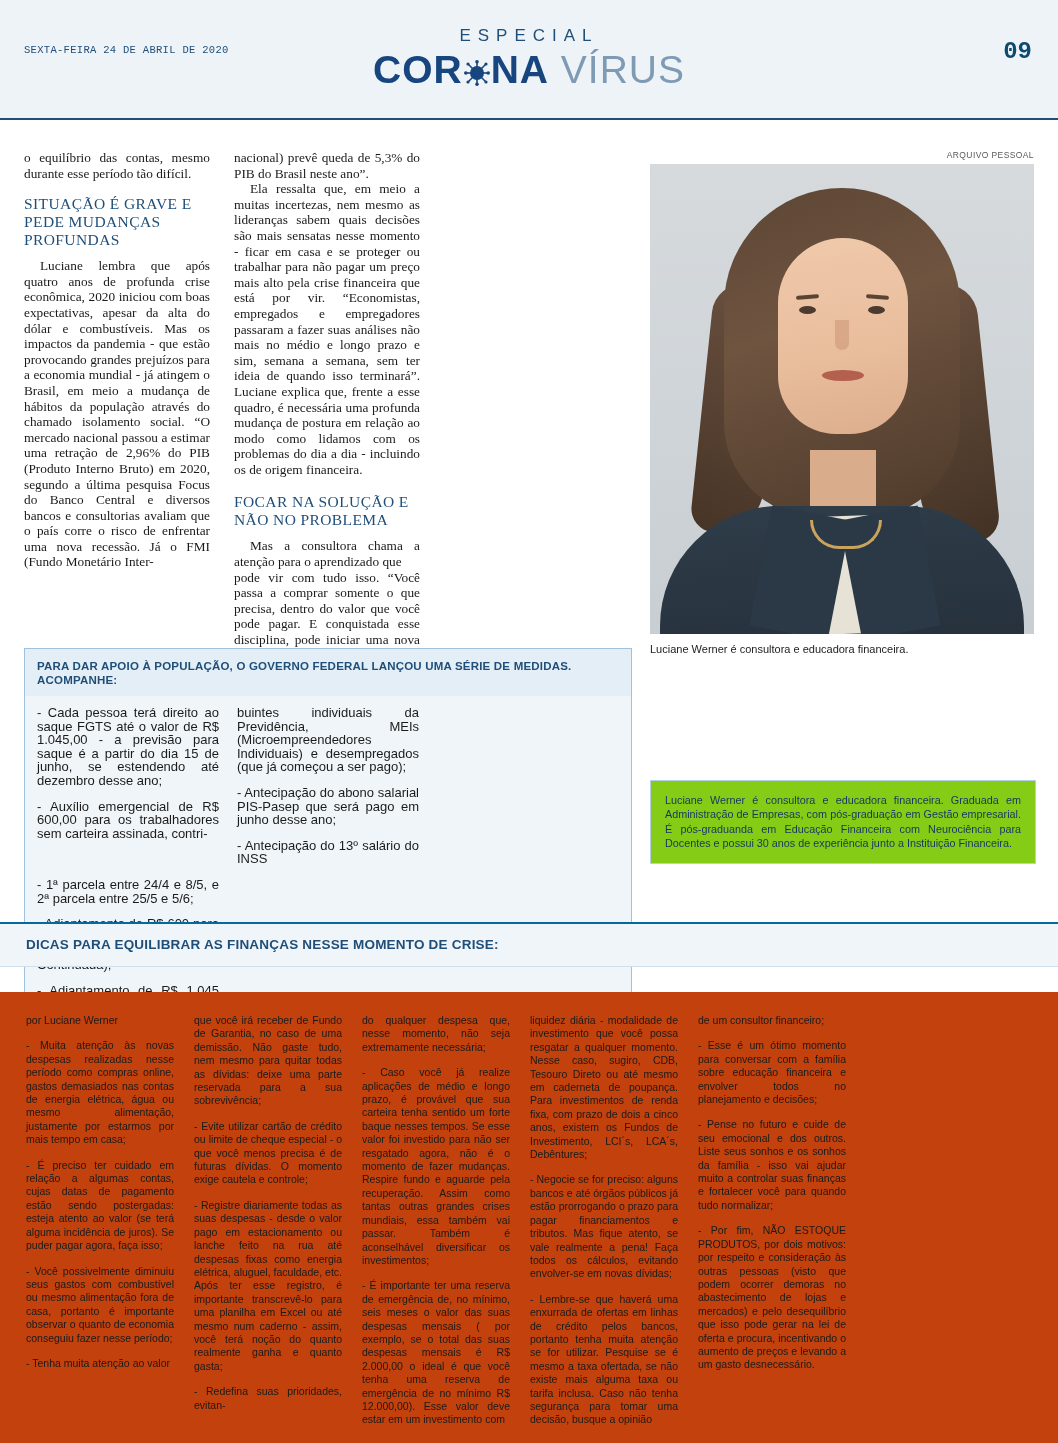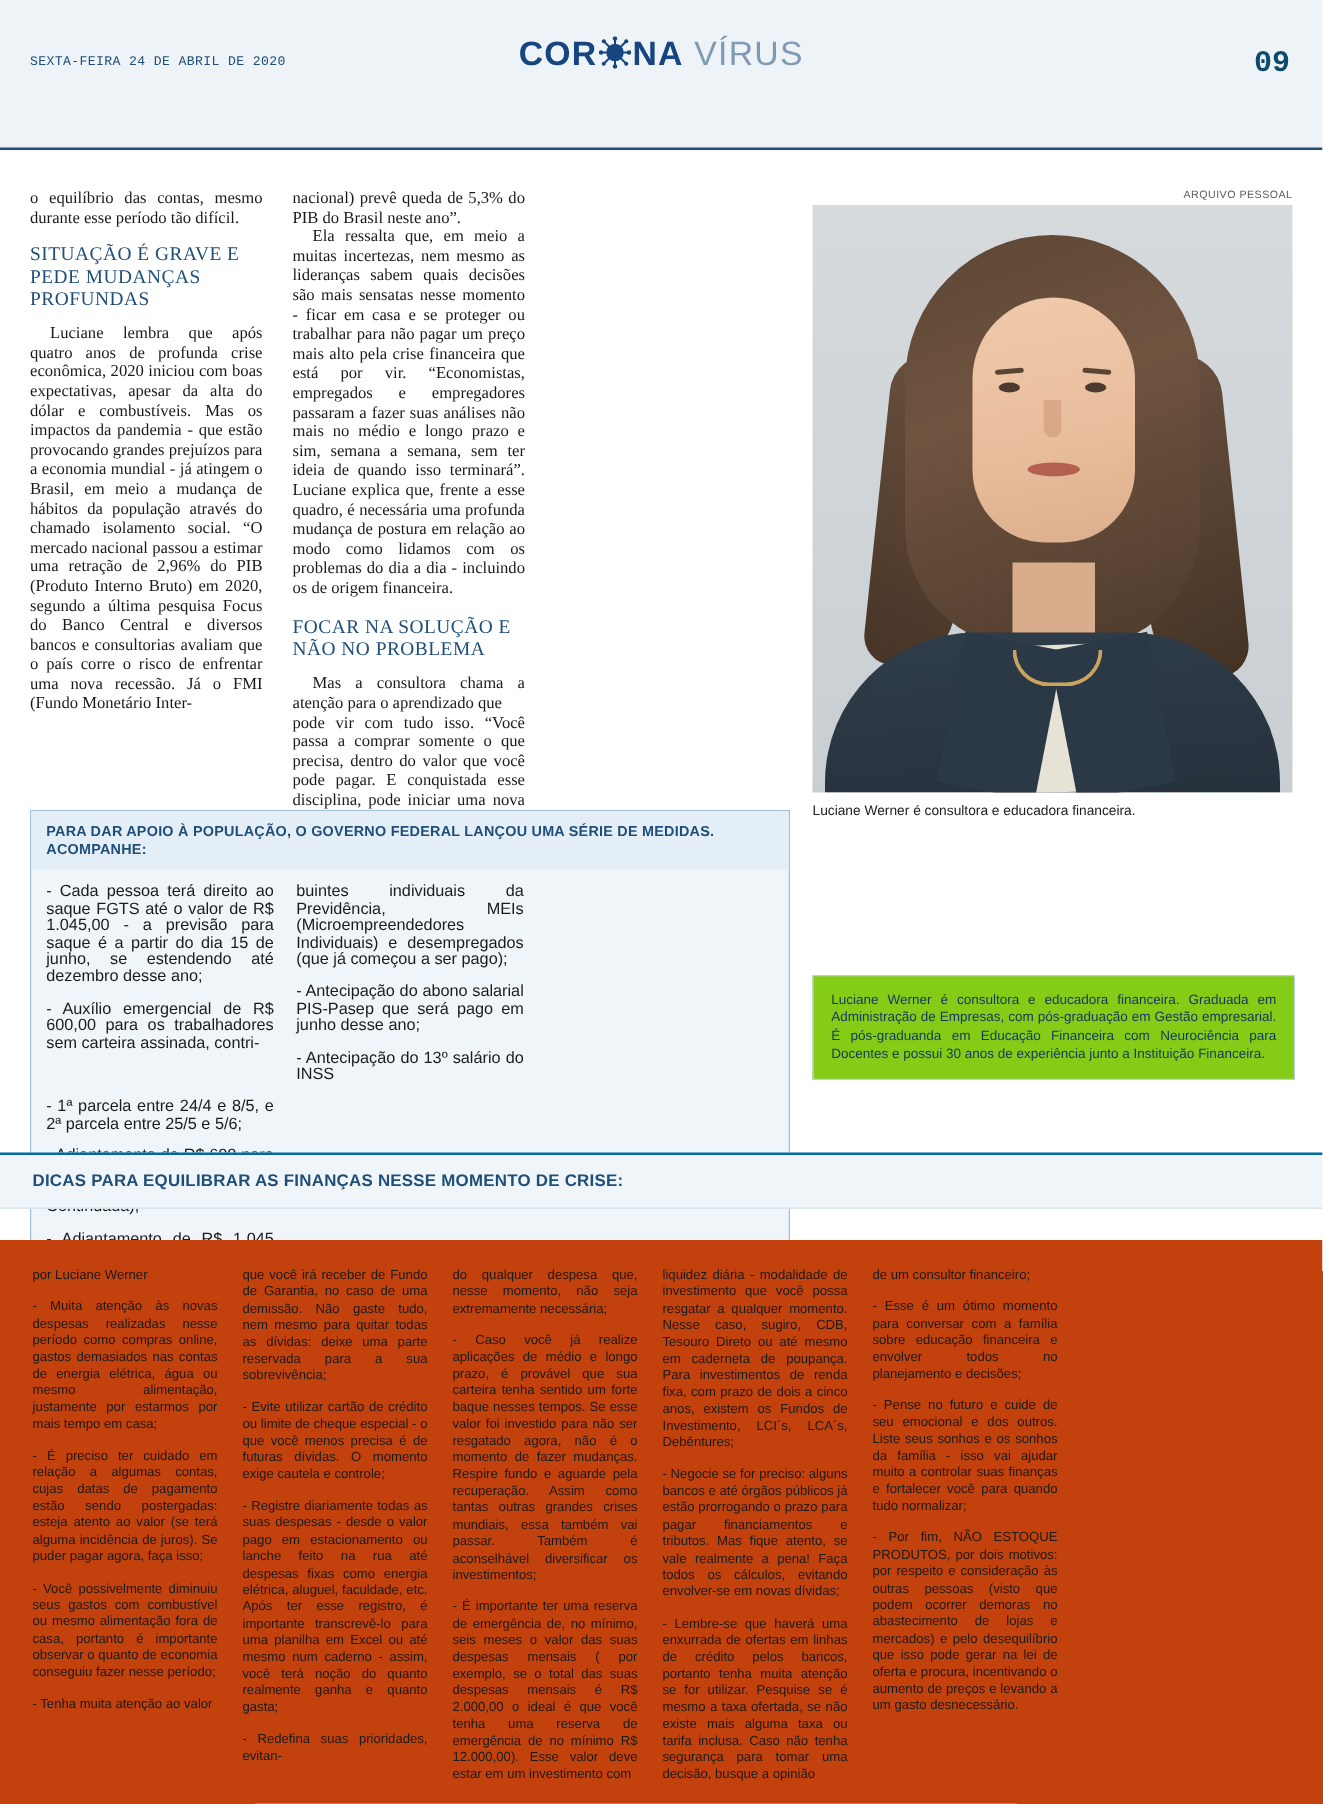--- a/index.html
+++ b/index.html
@@ -5,21 +5,21 @@
   html,body{margin:0;padding:0;background:#ffffff;}
   body{width:1058px;height:1443px;font-family:"Liberation Serif",serif;color:#1a1a1a;position:relative;overflow:hidden;}
   .page{position:relative;width:1058px;height:1443px;}
 
   
   .masthead{position:absolute;left:0;top:0;width:1058px;height:118px;background:#eef3f7;border-bottom:2px solid #1f4e79;}
   .mast-date{position:absolute;left:24px;top:44px;font-family:Liberation Mono, monospace;font-size:10.5px;letter-spacing:.3px;color:#1f4e79;}
   .mast-page{position:absolute;right:26px;top:38px;font-family:Liberation Mono, monospace;font-size:24px;font-weight:bold;color:#0c4a6e;text-align:center;}
   .logo-wrap{position:absolute;left:0;top:26px;width:1058px;text-align:center;}
   .logo-especial{font-family:"Liberation Sans",sans-serif;font-size:17px;letter-spacing:7px;color:#1f4e79;font-weight:normal;}
-  .logo-main{font-family:"Liberation Sans",sans-serif;font-size:27px;letter-spacing:1px;margin-top:2px;}
+  .logo-main{font-family:"Liberation Sans",sans-serif;font-size:39px;letter-spacing:1px;margin-top:2px;}
   .logo-main .c1{color:#17457f;font-weight:bold;}
   .logo-main .c2{color:#7e9ab5;font-weight:normal;}
   .virus-dot{display:inline-block;width:26px;height:26px;position:relative;vertical-align:-3px;margin:0 1px;}
   .virus-dot svg{display:block;}
 
   
   .article{position:absolute;left:24px;top:150px;width:606px;}
   .col{float:left;width:186px;margin-right:24px;}
   .col:last-child{margin-right:0;}
   .col p{margin:0 0 0 0;font-size:13.3px;line-height:15.6px;text-align:justify;text-indent:16px;}
@@ -77,20 +77,21 @@
 </style>
 </head>
 <body>
 
 <div class="page">
 
   <div class="masthead">
     <div class="mast-date">SEXTA-FEIRA 24 DE ABRIL DE 2020</div>
     <div class="mast-page">09</div>
     <div class="logo-wrap">
+      <div class="logo-especial">ESPECIAL</div>
       <div class="logo-main">
         <span class="c1">COR</span><span class="virus-dot"><svg width="26" height="26" viewBox="0 0 26 26">
               <g stroke="#17457f" stroke-width="1.6">
                 <line x1="13" y1="1" x2="13" y2="25"></line>
                 <line x1="1" y1="13" x2="25" y2="13"></line>
                 <line x1="4" y1="4" x2="22" y2="22"></line>
                 <line x1="22" y1="4" x2="4" y2="22"></line>
               </g>
               <circle cx="13" cy="13" r="7" fill="#17457f"></circle>
               <circle cx="13" cy="1.8" r="1.8" fill="#17457f"></circle>

